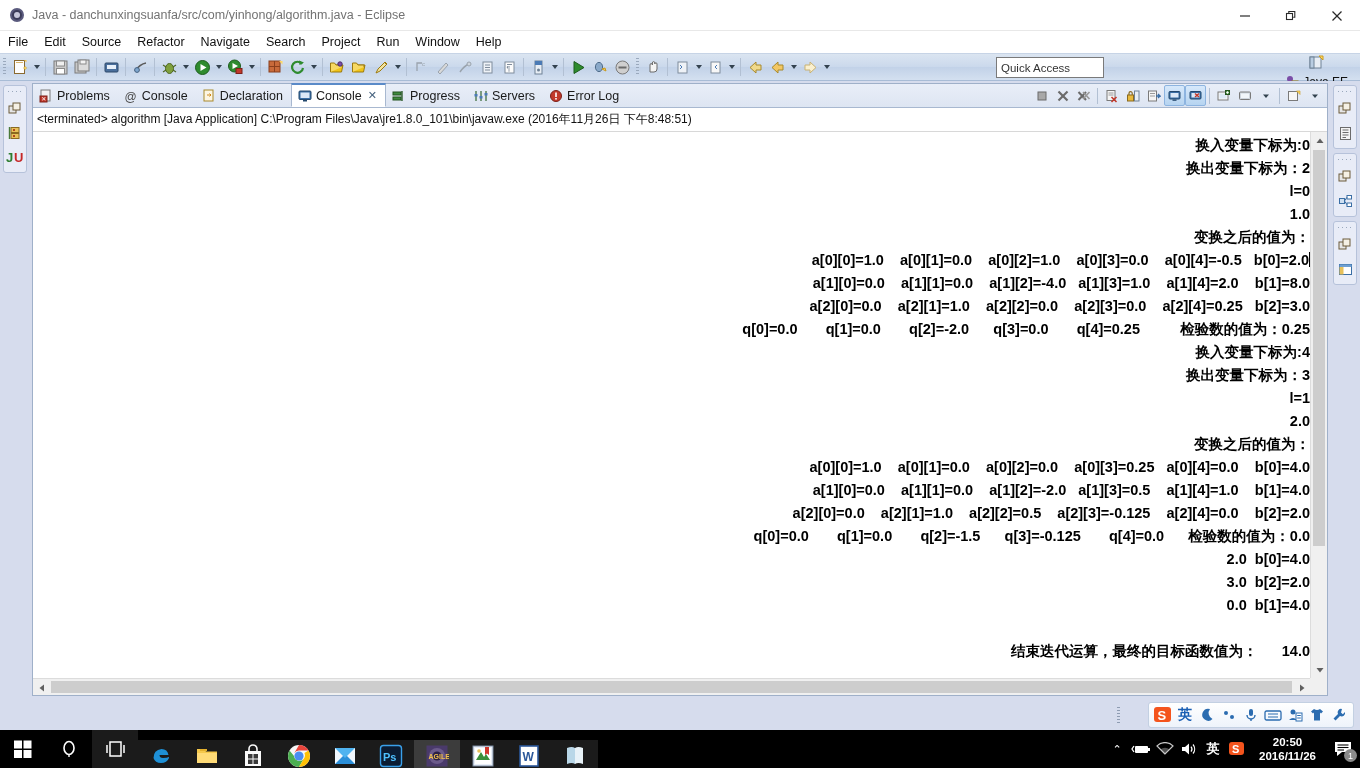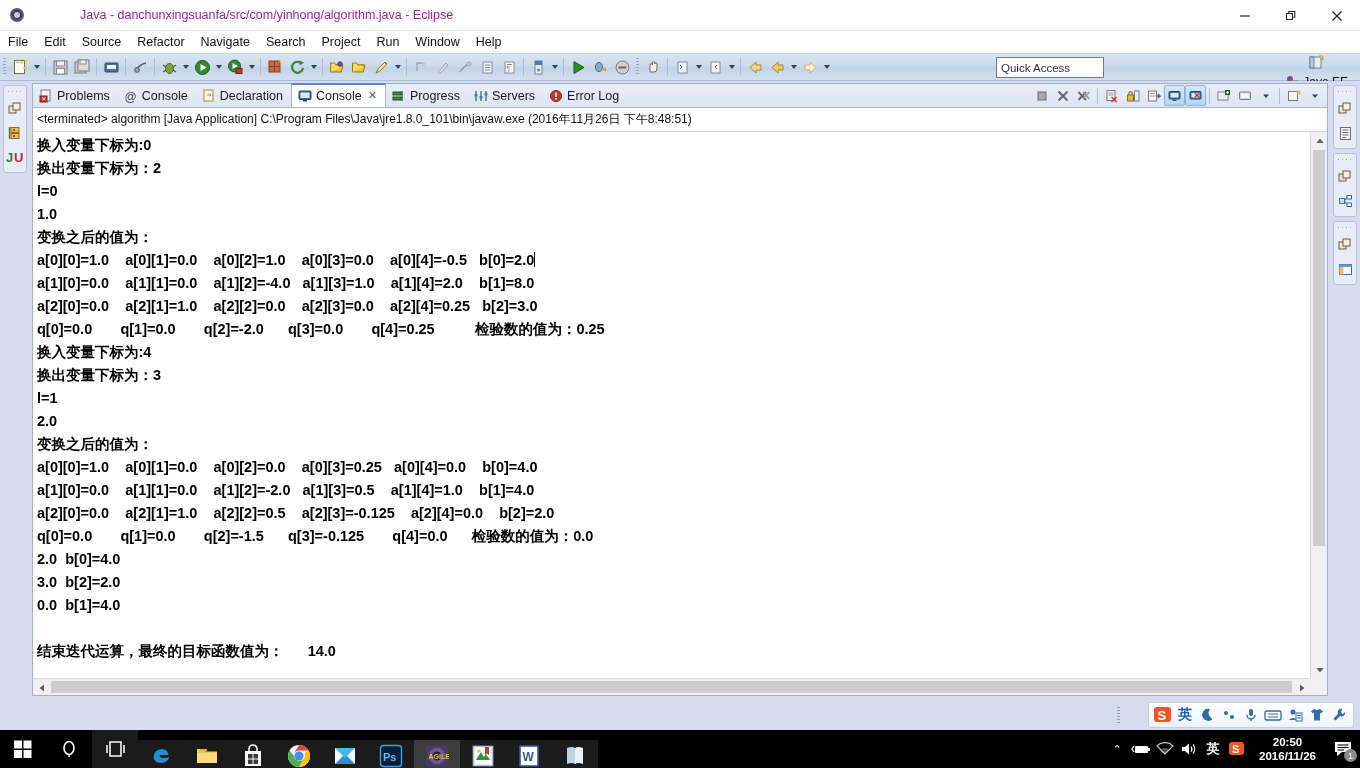--- a/index.html
+++ b/index.html
@@ -24,21 +24,21 @@
   .title-icon .ring {
     position: absolute; left: 1px; top: 1px; width: 14px; height: 14px;
     border-radius: 50%; background: #3c3c5a;
     border: 2px solid #5a5a7d;
   }
   .title-icon .dot {
     position: absolute; left: 5px; top: 5px; width: 6px; height: 6px;
     border-radius: 50%; background: #c8c8dc;
   }
   .title-text {
-    font-size: 12.5px; color: #a21caf; white-space: nowrap; margin-left: 48px;
+    font-size: 12.5px; color: #737373; white-space: nowrap;
   }
   .winbtns {
     position: absolute; right: 0; top: 0; height: 31px; display: flex;
   }
   .winbtn {
     width: 46px; height: 31px; display: flex;
     align-items: center; justify-content: center;
     font-size: 13px; color: #2a2a2a; background: transparent;
   }
   .winbtn svg { display: block; }
@@ -157,21 +157,21 @@
   }
   .tt-sep { width: 1px; height: 16px; background: #b2c0d3; margin: 0 3px; }
 
   .statusline {
     font-size: 12px; color: #111; padding: 3px 0 3px 4px;
     border-bottom: 1px solid #d8d8d8; white-space: nowrap;
     font-family: "Liberation Sans", sans-serif;
   }
 
   .console-wrap {
-    flex: 1; position: relative; overflow: hidden; background: #fff;
+    flex: 1; position: relative; overflow: hidden; background: #fff; text-align: right;
   }
   .console-body {
     position: absolute; left: 0; top: 0; right: 17px; bottom: 17px;
     padding: 2px 0 0 4px; overflow: hidden;
   }
   .cline {
     font-family: "Liberation Sans", sans-serif;
     font-size: 14.5px; font-weight: bold; color: #000;
     height: 23px; line-height: 23px; white-space: pre;
   }

